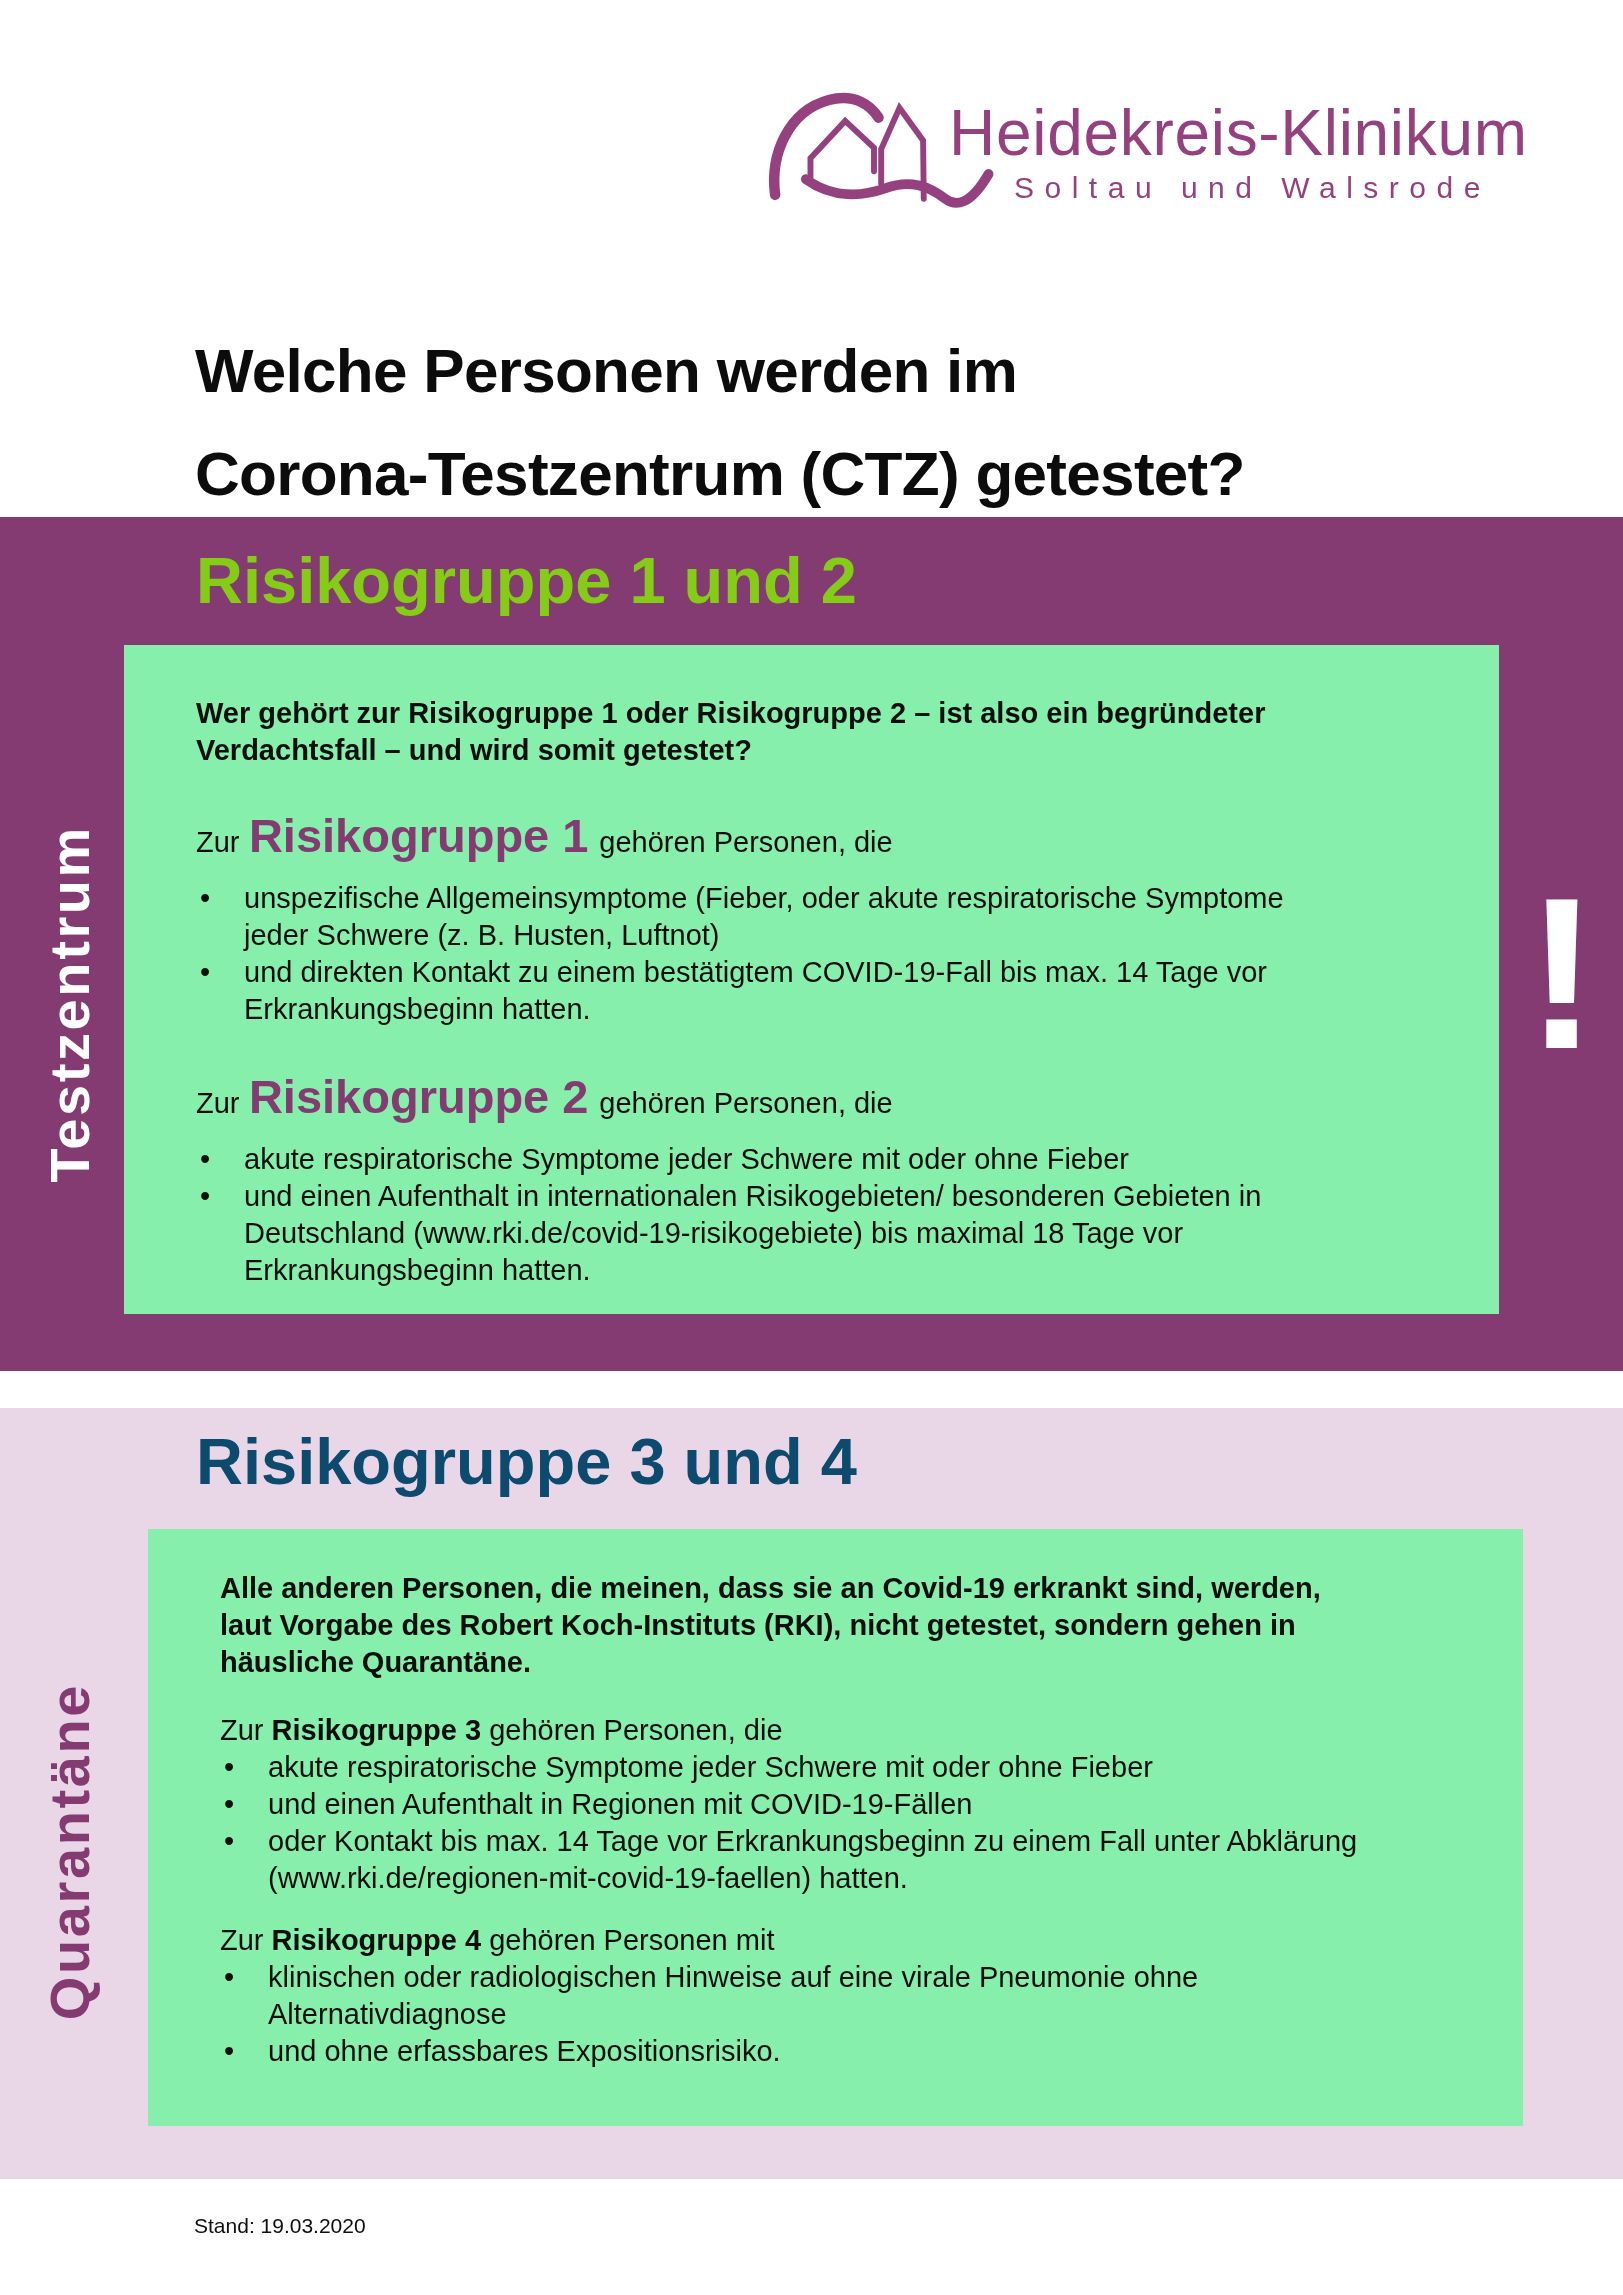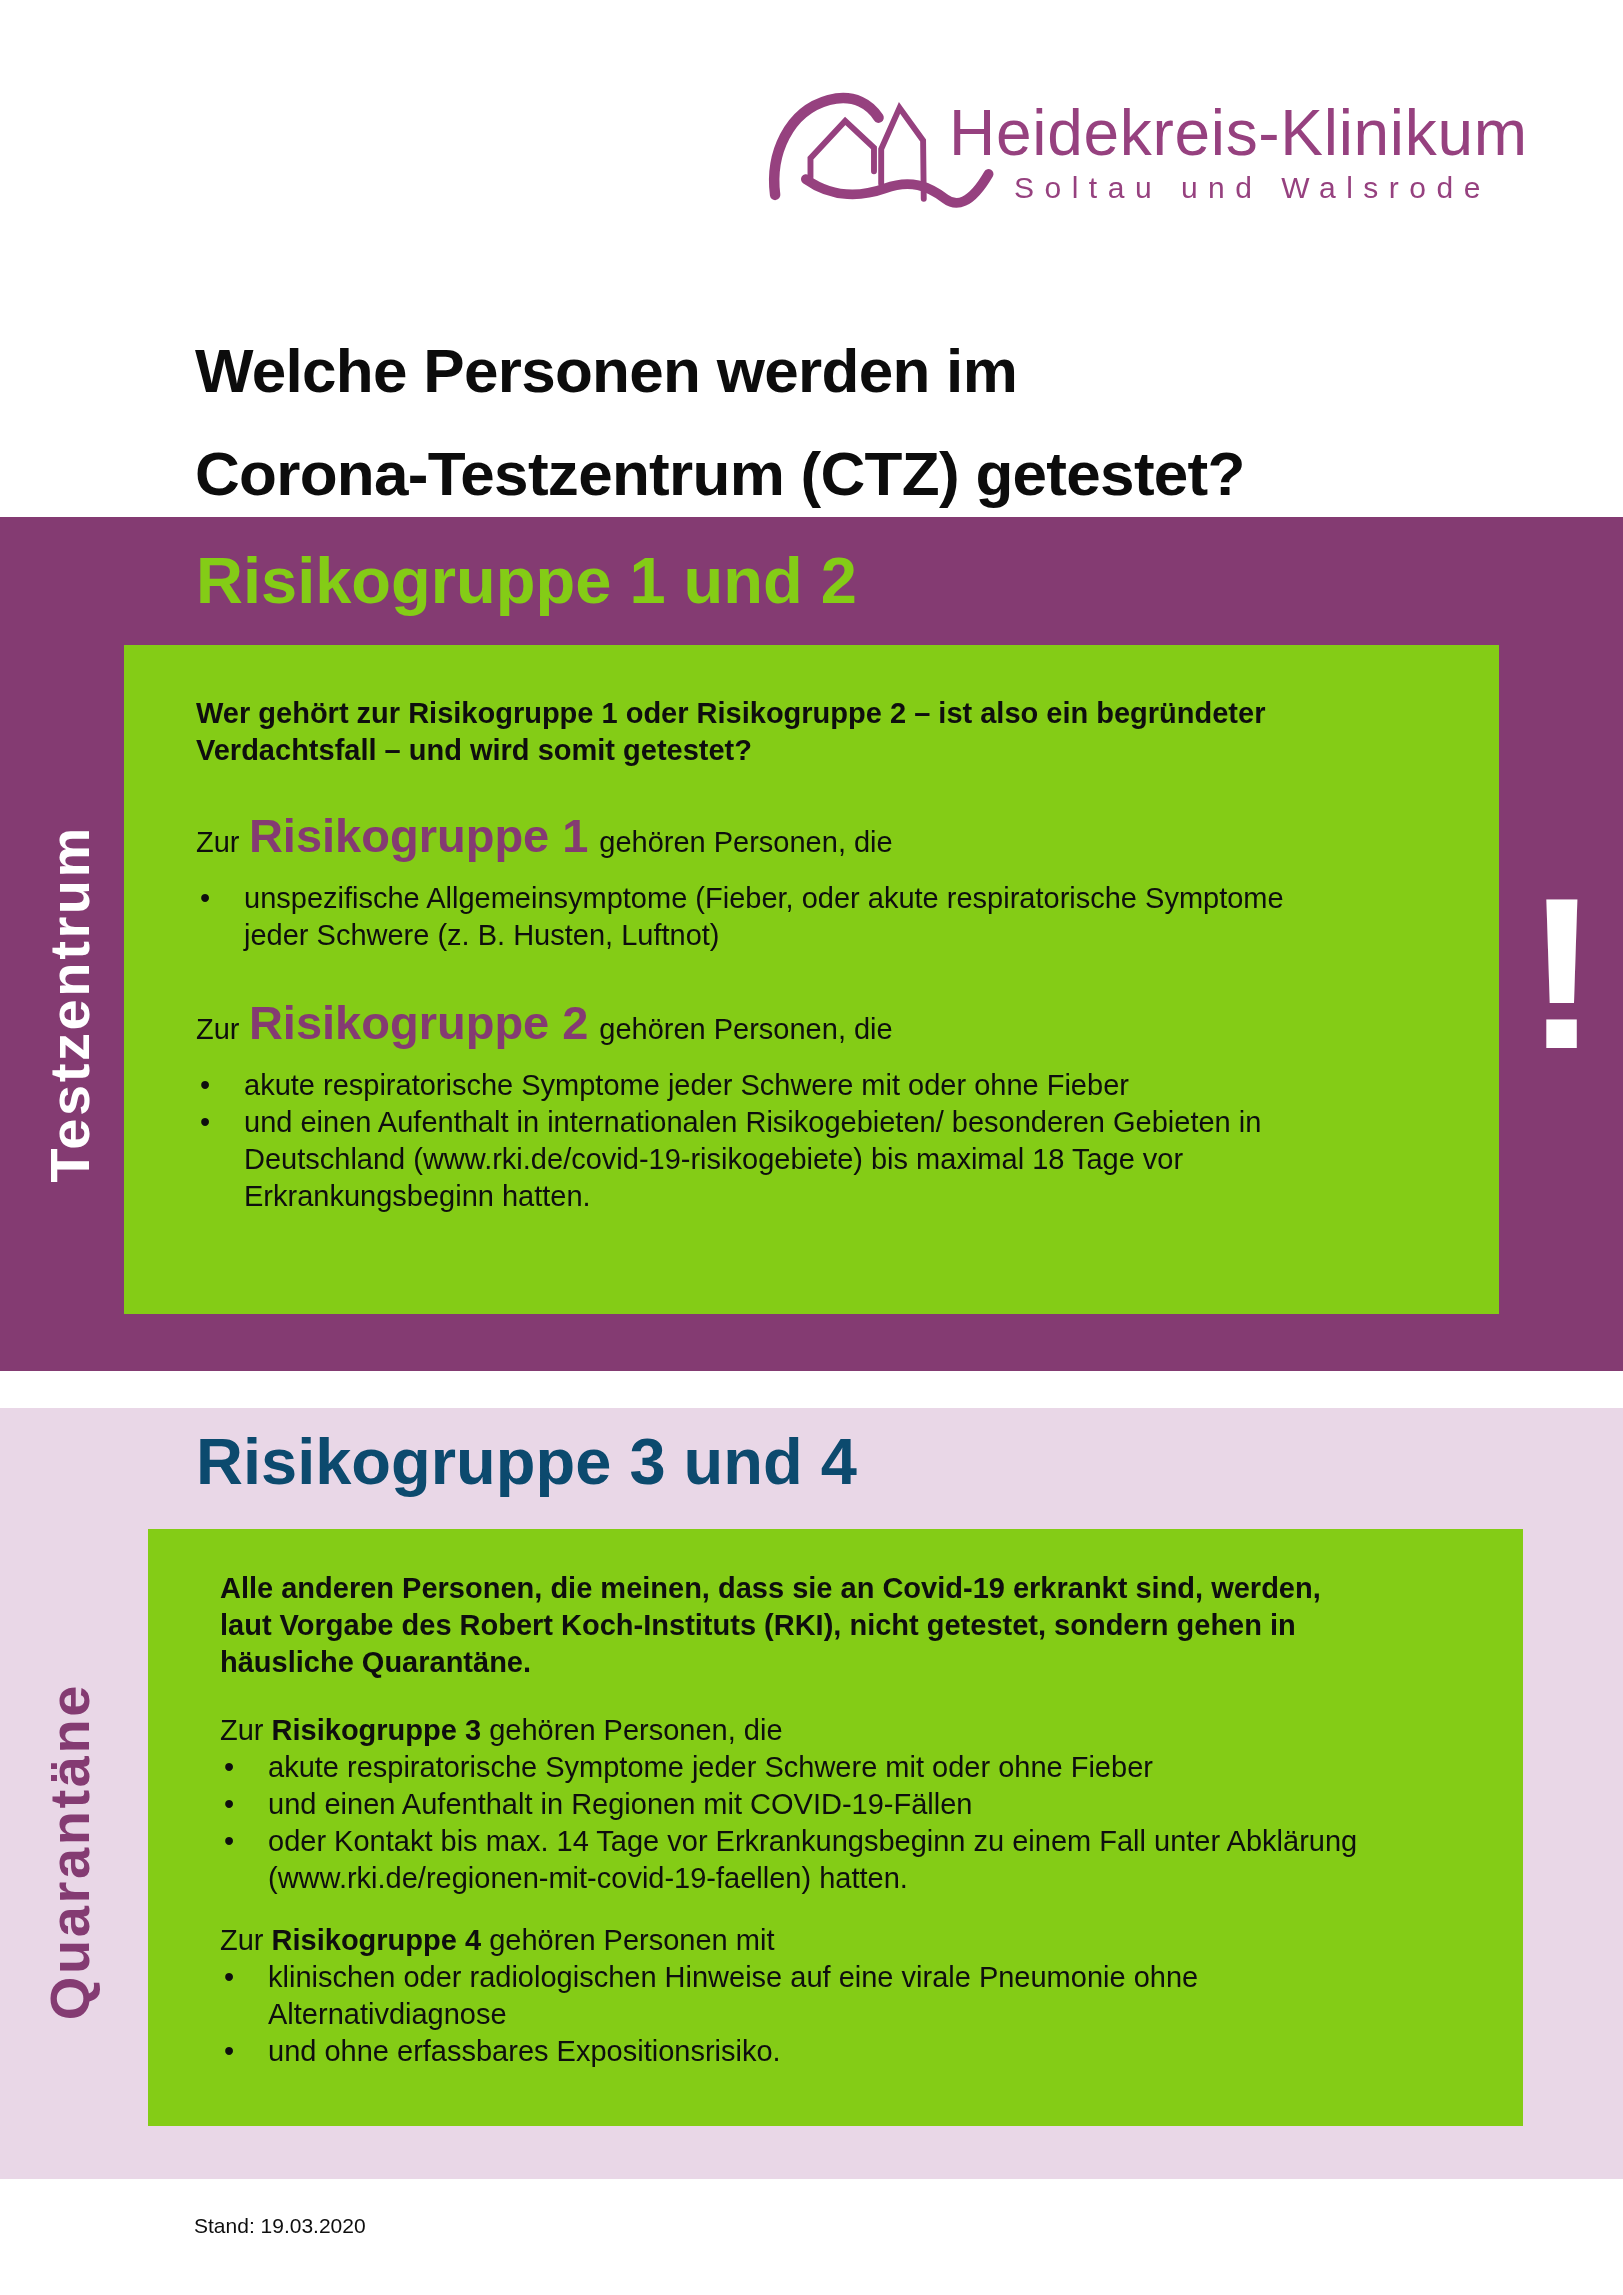--- a/index.html
+++ b/index.html
@@ -42,21 +42,21 @@
   .vlabel {
     position:absolute; left:37px;
     writing-mode:vertical-rl; transform:rotate(180deg);
     font-size:56px; font-weight:bold; letter-spacing:2.6px; white-space:nowrap;
   }
   .band-purple .vlabel { top:308px; color:#ffffff; }
   .band-pink   .vlabel { top:275px; color:#843b72; }
 
   
   .content-box {
-    position:absolute; left:124px; width:1375px; background:#84cc16;
+    position:absolute; left:124px; width:1375px; background:#86efac;
     box-sizing:border-box; padding:50px 33px 16px 72px;
   }
   .box-1 { top:128px; height:669px; }
   .box-2 { top:121px; height:597px;  padding-top:41px;margin-left:24px; }
 
   .intro {
     margin:0 0 39px 0; max-width:1152px;
     font-size:29px; font-weight:bold; line-height:37px; color:#0e0e0e;
   }
   .box-2 .intro { margin-bottom:31px; }
@@ -109,20 +109,21 @@
   <section class="band band-purple">
     <div class="vlabel">Testzentrum</div>
     <h2 class="band-header">Risikogruppe 1 und 2</h2>
 
     <div class="content-box box-1">
       <p class="intro">Wer gehört zur Risikogruppe 1 oder Risikogruppe 2 – ist also ein begründeter Verdachtsfall – und wird somit getestet?</p>
 
       <p class="group-heading"><span class="gh-small">Zur</span> <span class="gh-big">Risikogruppe 1</span> <span class="gh-small">gehören Personen, die</span></p>
       <ul class="bullets gap-after">
         <li>unspezifische Allgemeinsymptome (Fieber, oder akute respiratorische Symptome jeder Schwere (z. B. Husten, Luftnot)</li>
+        <li>und direkten Kontakt zu einem bestätigtem COVID-19-Fall bis max. 14 Tage vor Erkrankungsbeginn hatten.</li>
       </ul>
 
       <p class="group-heading"><span class="gh-small">Zur</span> <span class="gh-big">Risikogruppe 2</span> <span class="gh-small">gehören Personen, die</span></p>
       <ul class="bullets">
         <li>akute respiratorische Symptome jeder Schwere mit oder ohne Fieber</li>
         <li>und einen Aufenthalt in internationalen Risikogebieten/ besonderen Gebieten in Deutschland (www.rki.de/covid-19-risikogebiete) bis maximal 18 Tage vor Erkrankungsbeginn hatten.</li>
       </ul>
     </div>
 
     <div class="excl">!</div>

